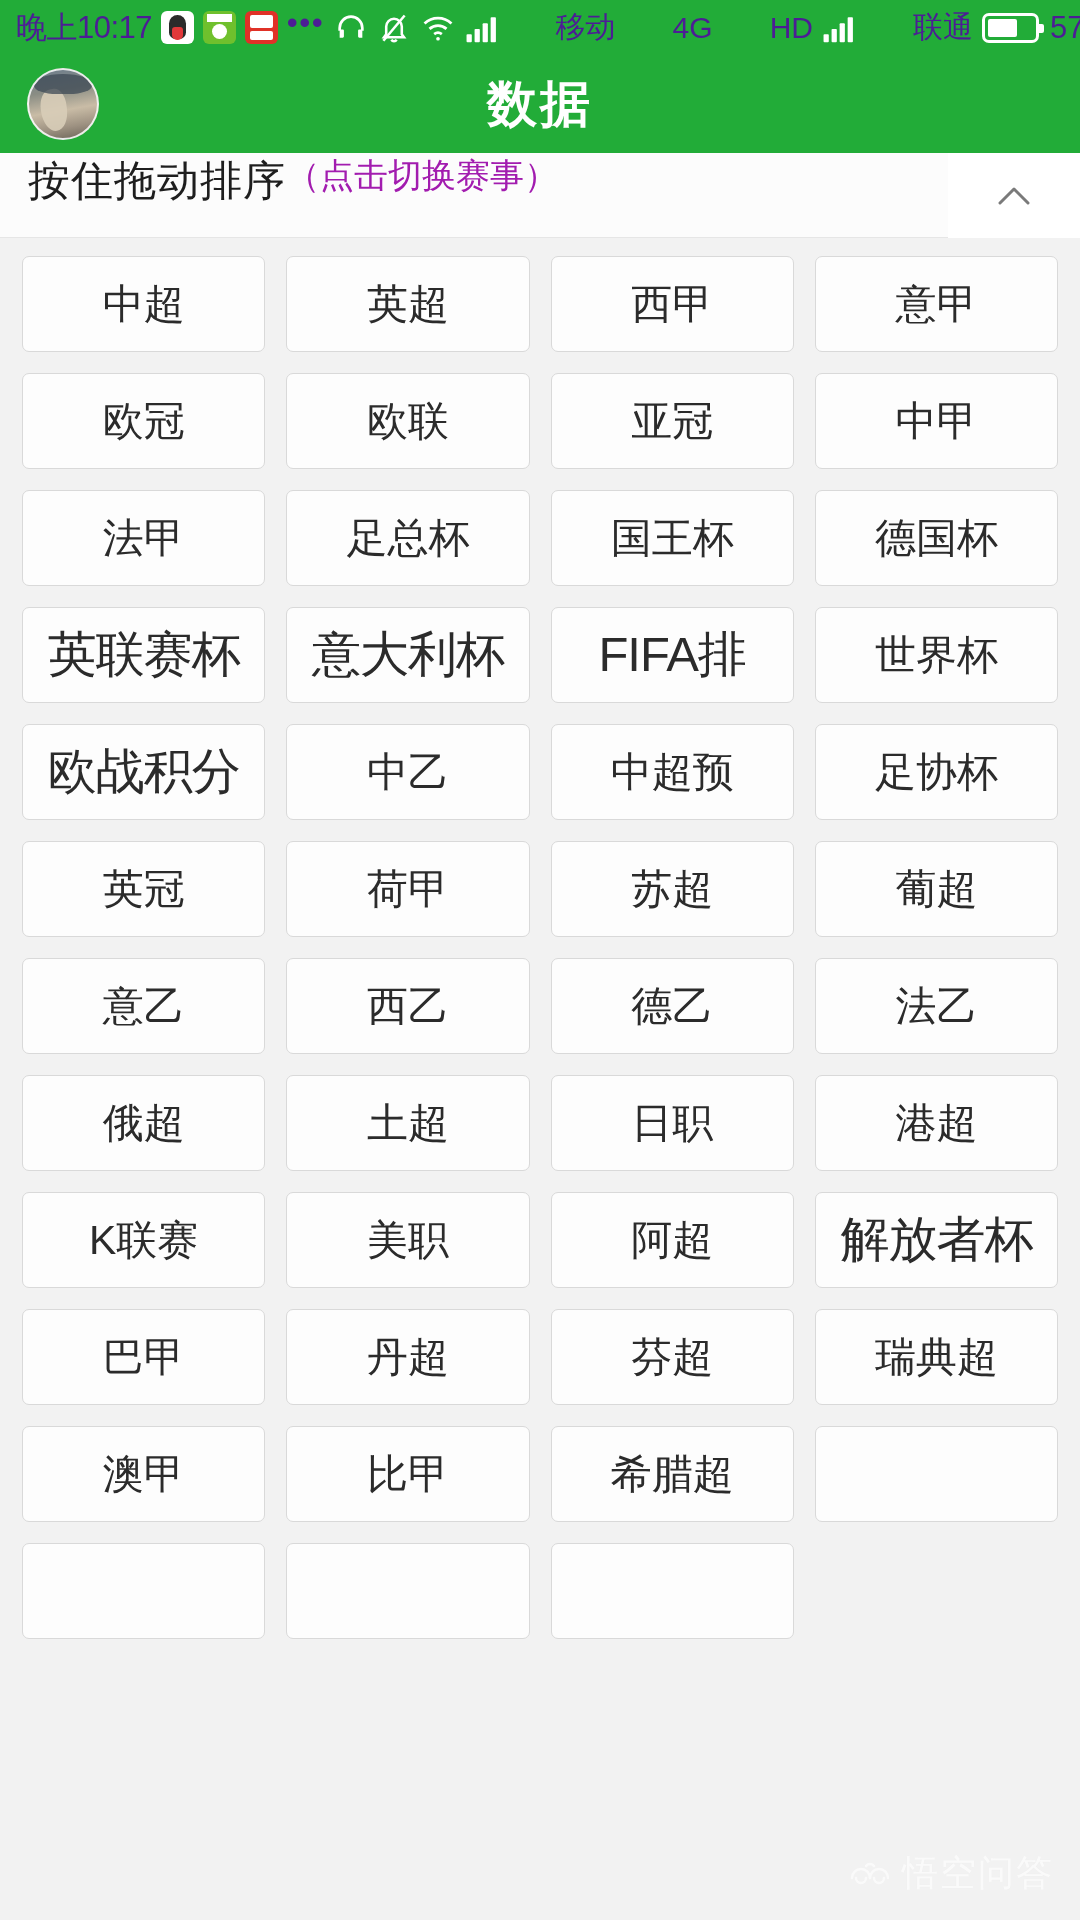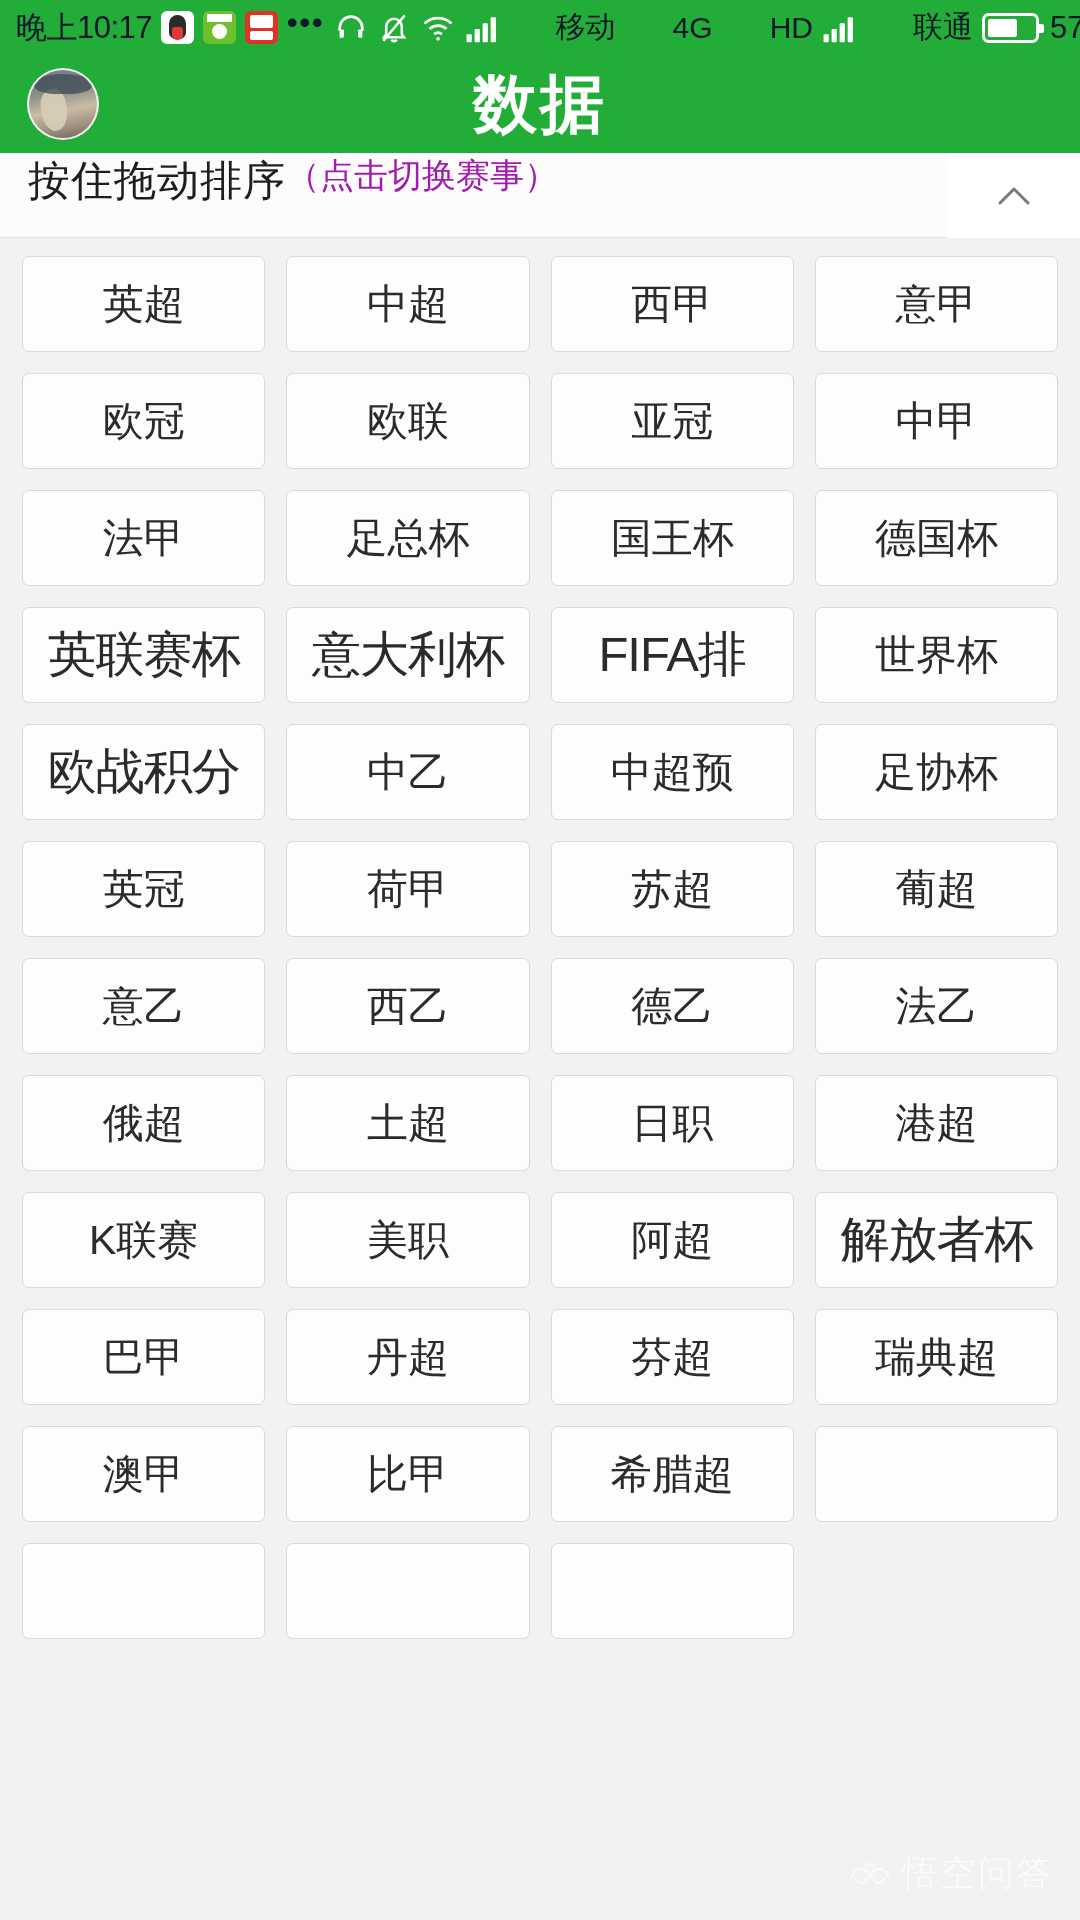--- a/index.html
+++ b/index.html
@@ -16,21 +16,21 @@
   }
 
   
   .status-bar {
     height: 55px;
     background: #22ac38;
     display: flex;
     align-items: center;
     padding: 0 18px 0 16px;
     box-sizing: border-box;
-    color: #0f172a;
+    color: #4c1d95;
     gap: 9px;
     white-space: nowrap;
   }
   .status-time {
     font-size: 31px;
     letter-spacing: -0.5px;
     font-weight: 400;
   }
   .status-icon-app {
     width: 33px;
@@ -187,21 +187,21 @@
     left: 8%; top: 6%;
     width: 84%; height: 30%;
     background: #3e4a55;
     border-radius: 50% 50% 40% 40%;
     opacity: .75;
   }
   .app-title {
     width: 100%;
     text-align: center;
     color: #ffffff;
-    font-size: 64px;
+    font-size: 50px;
     font-weight: 700;
     letter-spacing: 3px;
   }
 
   
   .subtitle-bar {
     height: 85px;
     background: #fcfcfc;
     display: flex;
     padding-left: 28px;
@@ -369,24 +369,24 @@
   <div class="collapse-btn">
     <svg class="chev-up" viewBox="0 0 24 24" fill="none" stroke="#7a7a7a" stroke-width="1.7" stroke-linecap="round" stroke-linejoin="round">
       <polyline points="4,16 12,8 20,16"></polyline>
     </svg>
   </div>
 </div>
 
 <div class="grid-wrap">
   <div class="grid" id="league-grid">
       <div class="tile">
+        <span class="tile-label">中超</span>
+      </div>
+      <div class="tile">
         <span class="tile-label">英超</span>
-      </div>
-      <div class="tile">
-        <span class="tile-label">中超</span>
       </div>
       <div class="tile">
         <span class="tile-label">西甲</span>
       </div>
       <div class="tile">
         <span class="tile-label">意甲</span>
       </div>
       <div class="tile">
         <span class="tile-label">欧冠</span>
       </div>

